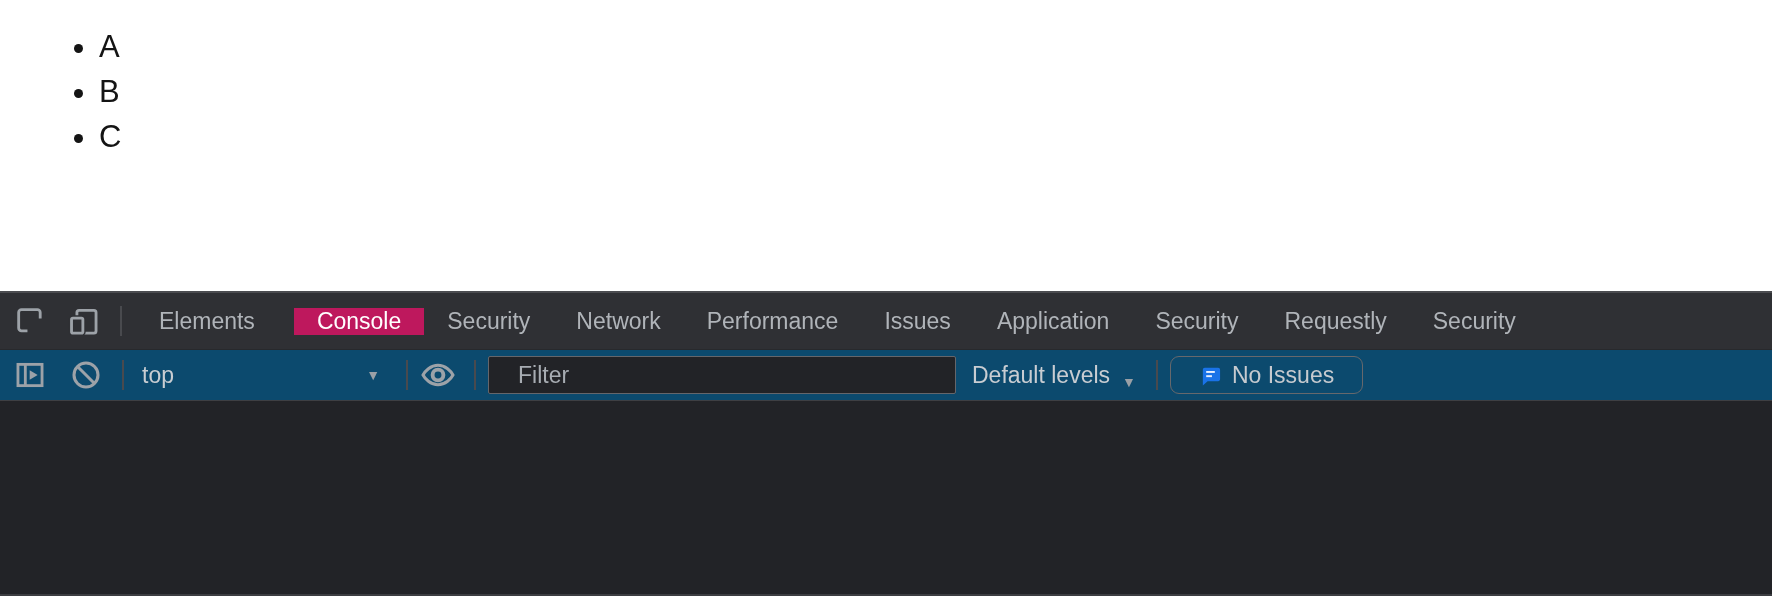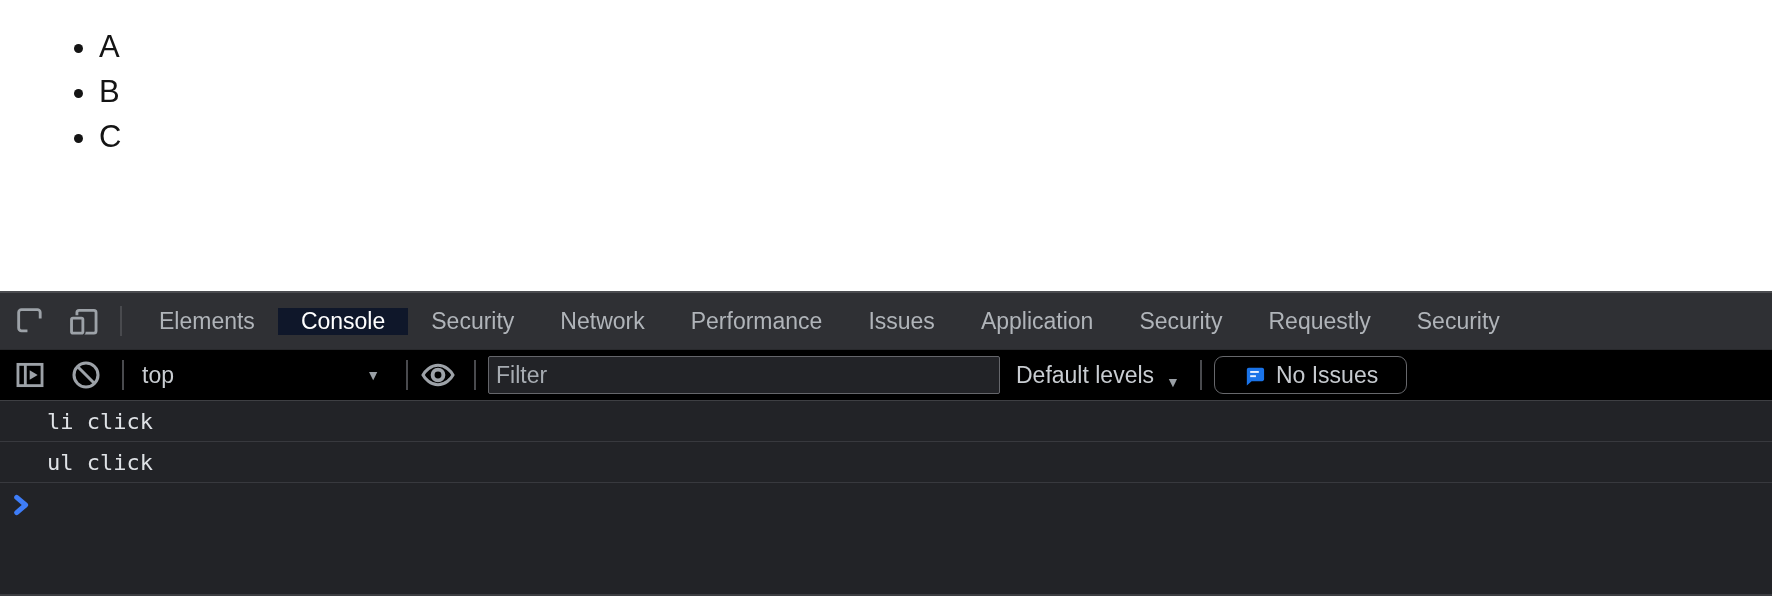--- a/index.html
+++ b/index.html
@@ -21,40 +21,40 @@
 
   
   .tabbar{height:56px;background:#2f3034;display:flex;align-items:stretch;}
   .tab-icons{display:flex;align-items:center;padding-left:8px;}
   .icon-btn{width:44px;height:44px;display:flex;align-items:center;justify-content:center;flex:none;}
   .icon-btn + .icon-btn{margin-left:10px;}
   .vsep{width:2px;height:30px;background:#494a4e;align-self:center;flex:none;}
   .tab-icons .vsep{margin-left:14px;}
   .tabs{display:flex;align-items:center;margin-left:14px;}
   .tab{display:flex;align-items:center;padding:0 23px;font-size:23px;color:#b0b4b9;white-space:nowrap;cursor:default;}
-  .tab.active{background:#0f172a;color:#ffffff;}
+  .tab.active{background:#be185d;color:#ffffff;margin-left:16px;}
 
   
   .toolbar{
-    height:52px;background:#000000;display:flex;align-items:center;
+    height:52px;background:#0c4a6e;display:flex;align-items:center;
     border-top:1px solid #28292c;border-bottom:1px solid #3e3f43;box-sizing:border-box;
   }
   .toolbar .icon-btn{margin-left:8px;}
   .toolbar .icon-btn + .icon-btn{margin-left:12px;}
   .toolbar .vsep{margin-left:14px;}
   .context-select{
     display:flex;align-items:center;justify-content:space-between;
     width:268px;padding:0 12px 0 18px;font-size:23px;color:#c9cdd2;box-sizing:border-box;
   }
   .dd-arrow{font-size:14px;color:#9aa0a6;line-height:1;}
   .eye-btn{margin-left:14px;}
   .filter-input{
-    margin-left:12px;width:512px;height:38px;box-sizing:border-box;
+    margin-left:12px;width:468px;height:38px;box-sizing:border-box;
     background:#222327;border:1px solid #65666b;border-radius:2px;
-    color:#e8eaed;font-size:23px;padding:0 7px;outline:none;
+    color:#e8eaed;font-size:23px;padding:0 29px;outline:none;
     font-family:"Liberation Sans",sans-serif;
   }
   .filter-input::placeholder{color:#a7acb2;}
   .levels-select{display:flex;align-items:center;margin-left:16px;font-size:23px;color:#c9cdd2;}
   .levels-select .dd-arrow{margin-left:12px;}
   .levels-select{padding-right:4px;align-items:flex-end;}
   .toolbar .vsep.after-levels{margin-left:16px;}
   .issues-badge{
     display:flex;align-items:center;margin-left:12px;height:38px;
     border:1px solid #67686c;border-radius:9px;padding:0 28px;box-sizing:border-box;
@@ -157,26 +157,13 @@
     <div class="issues-badge">
       <svg width="23" height="23" viewBox="0 0 24 24">
         <path d="M4 3 h16 c1.1 0 2 .9 2 2 v10 c0 1.1-.9 2-2 2 H9 l-5 4.5 V5 c0-1.1 .9-2 2-2 Z" transform="translate(0 1)" fill="#1a73e8"></path>
         <line x1="7.5" y1="8.3" x2="16.5" y2="8.3" stroke="#e8f0fe" stroke-width="2"></line>
         <line x1="7.5" y1="12.7" x2="13.5" y2="12.7" stroke="#e8f0fe" stroke-width="2"></line>
       </svg>
       <span class="txt">No Issues</span>
     </div>
   </div>
 
-  <div class="console-area">
-    <div class="msg-row">
-      <span>li click</span>
-    </div>
-    <div class="msg-row">
-      <span>ul click</span>
-    </div>
-    <div class="prompt-row">
-      <svg width="17" height="22" viewBox="0 0 12 16">
-        <path d="M2.5 2.5 L9 8 2.5 13.5" fill="none" stroke="#3e7df8" stroke-width="3.6" stroke-linecap="round" stroke-linejoin="round"></path>
-      </svg>
-    </div>
-  </div>
 </div>
 
 </body></html>

